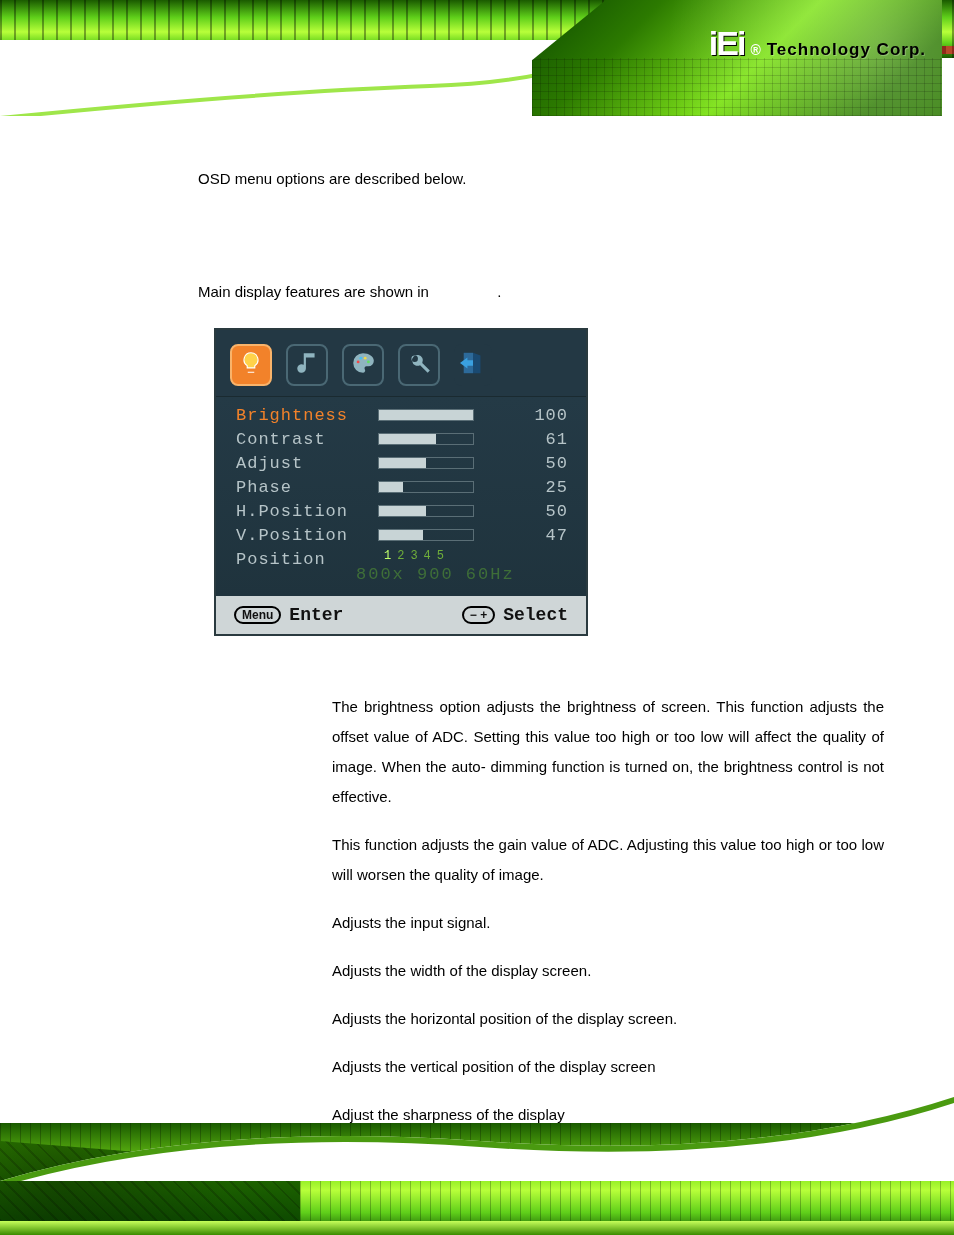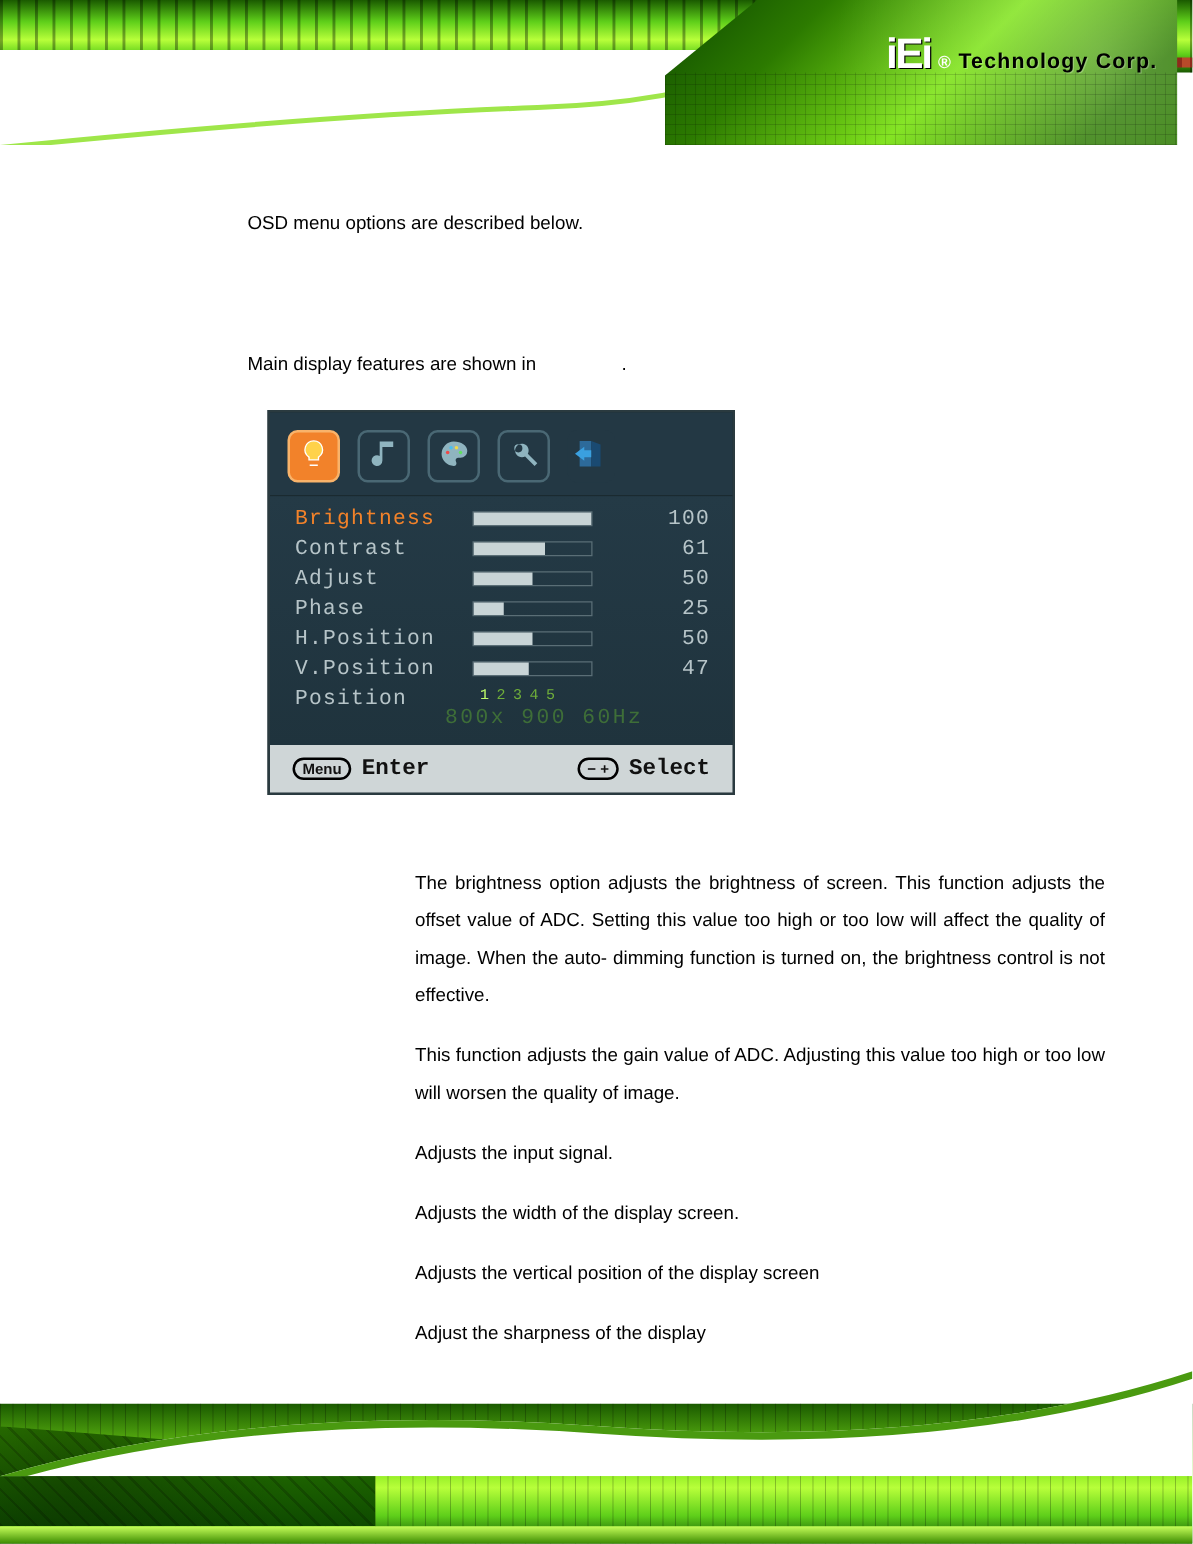--- a/index.html
+++ b/index.html
@@ -222,20 +222,21 @@
       <span class="pill">− +</span>
       <span>Select</span>
     </div>
   </div>
 
   <div class="descs">
     <p class="desc">The brightness option adjusts the brightness of screen. This function adjusts the offset value of ADC. Setting this value too high or too low will affect the quality of image. When the auto- dimming function is turned on, the brightness control is not effective.</p>
     <p class="desc">This function adjusts the gain value of ADC. Adjusting this value too high or too low will worsen the quality of image.</p>
     <p class="desc">Adjusts the input signal.</p>
     <p class="desc">Adjusts the width of the display screen.</p>
+    <p class="desc">Adjusts the horizontal position of the display screen.</p>
     <p class="desc">Adjusts the vertical position of the display screen</p>
     <p class="desc">Adjust the sharpness of the display</p>
   </div>
 </div>
 
 <div class="bottom-banner">
   <div class="bottom-left-pcb"></div>
   <div class="bottom-strip"></div>
 </div>
 <div class="bottom-swoosh">

